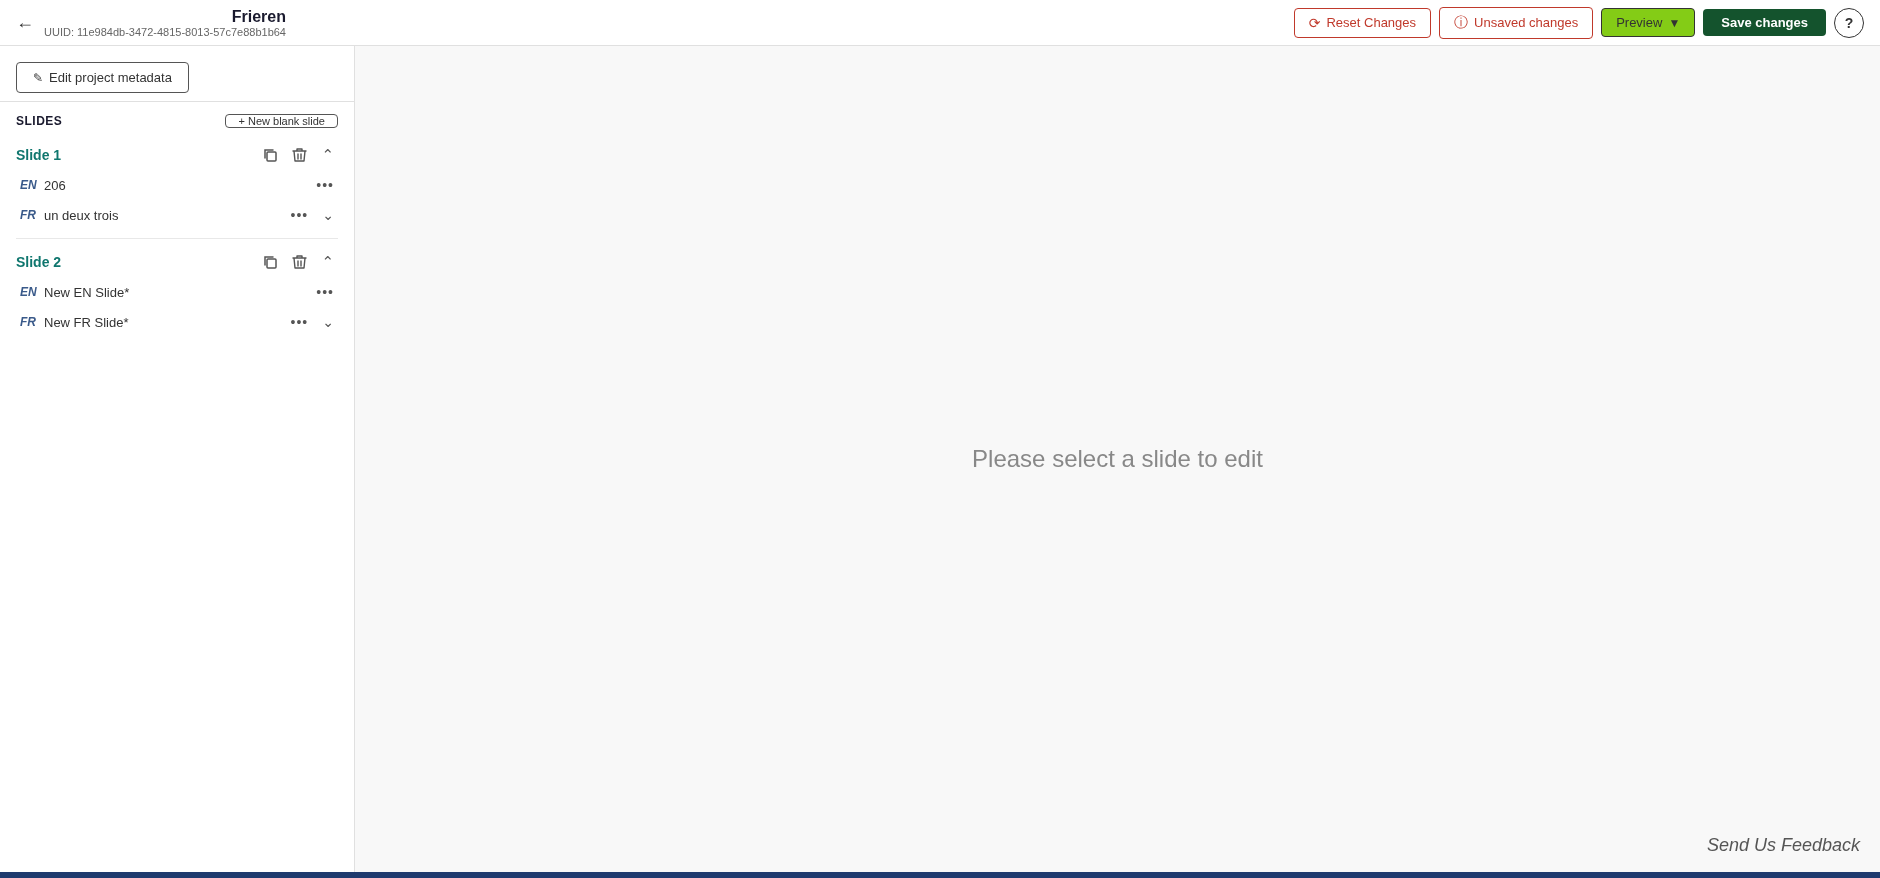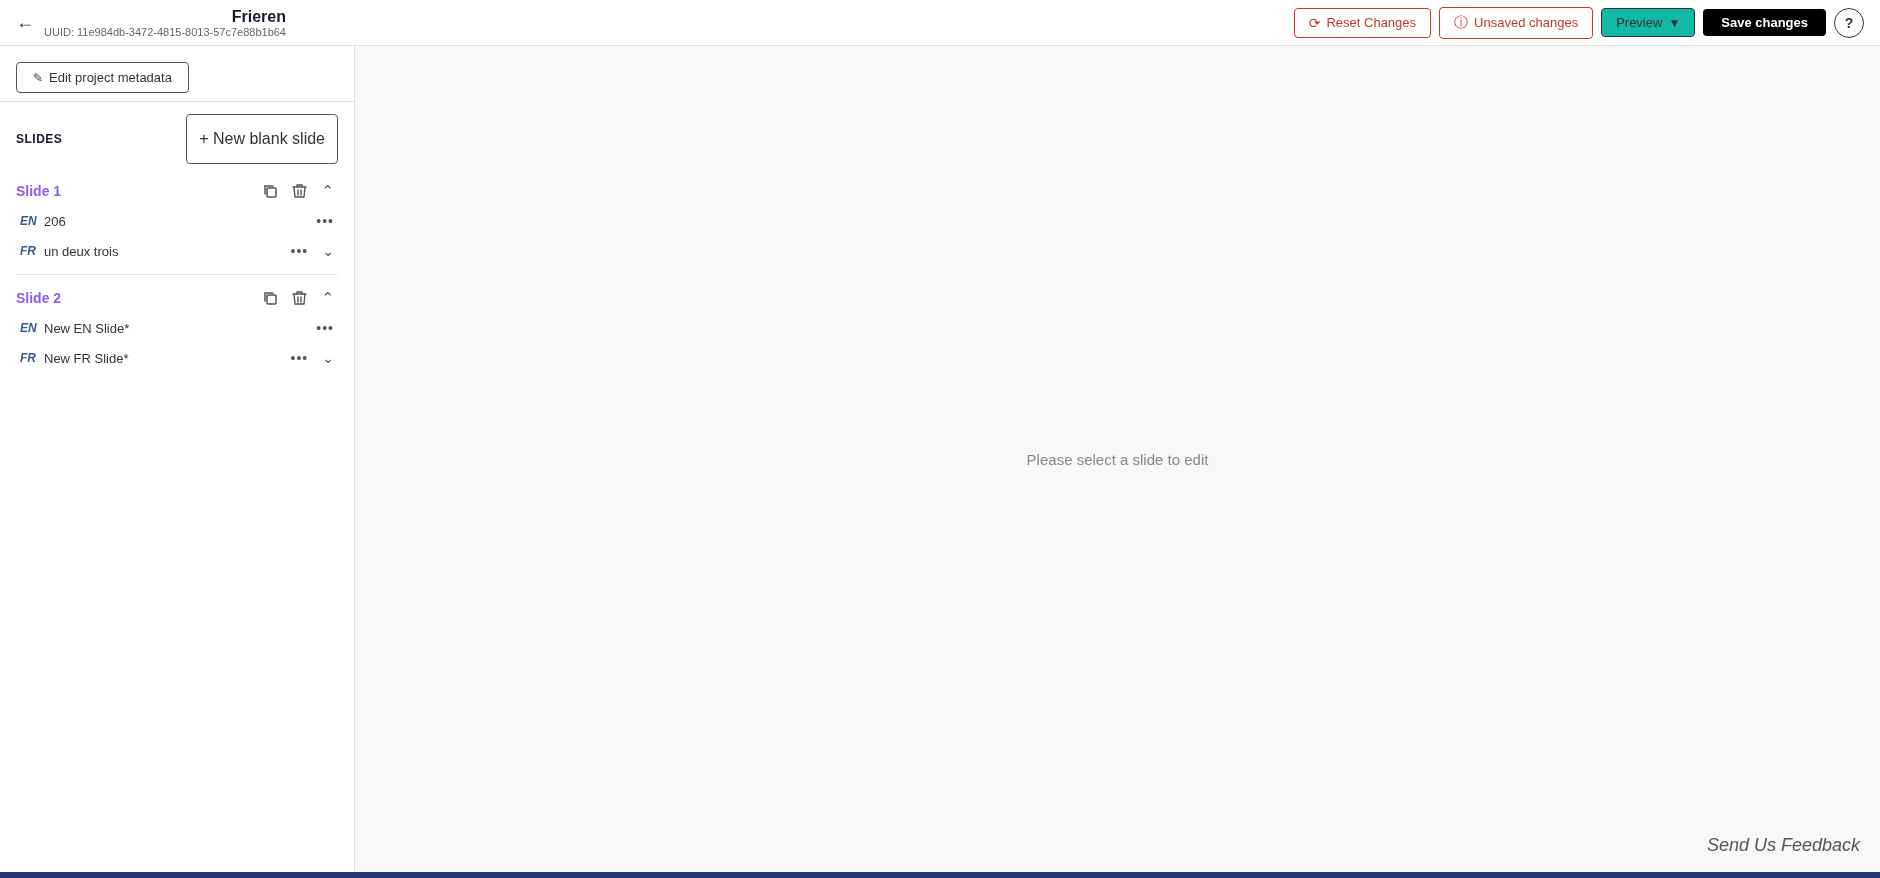--- a/index.html
+++ b/index.html
@@ -92,35 +92,35 @@
       cursor: pointer;
       font-size: 13px;
       font-weight: 500;
     }
 
     .btn-preview {
       display: flex;
       align-items: center;
       gap: 6px;
       border: 1.5px solid #333;
-      background: #14b8a6;
+      background: #84cc16;
       color: #333;
       padding: 6px 14px;
       border-radius: 4px;
       cursor: pointer;
       font-size: 13px;
       font-weight: 500;
     }
 
     .btn-save {
       display: flex;
       align-items: center;
       gap: 6px;
       border: none;
-      background: #000000;
+      background: #14532d;
       color: #fff;
       padding: 6px 18px;
       border-radius: 4px;
       cursor: pointer;
       font-size: 13px;
       font-weight: 600;
     }
 
     .btn-help {
       display: flex;
@@ -192,42 +192,42 @@
       letter-spacing: 0.5px;
     }
 
     .btn-new-slide {
       display: flex;
       align-items: center;
       gap: 4px;
       border: 1.5px solid #555;
       background: #fff;
       color: #333;
-      padding: 15px 12px;
+      padding: 0 12px;
       border-radius: 4px;
       cursor: pointer;
-      font-size: 16px;
+      font-size: 11px;
     }
 
     
     .slide-item {
       margin-bottom: 4px;
     }
 
     .slide-header-row {
       display: flex;
       align-items: center;
       justify-content: space-between;
       padding: 4px 0;
     }
 
     .slide-name {
       font-size: 14px;
       font-weight: 600;
-      color: #8b5cf6;
+      color: #0f766e;
       flex: 1;
     }
 
     .slide-actions {
       display: flex;
       align-items: center;
       gap: 6px;
     }
 
     .icon-btn {
@@ -304,21 +304,21 @@
       flex: 1;
       display: flex;
       flex-direction: column;
       align-items: center;
       justify-content: center;
       background: #f8f8f8;
       position: relative;
     }
 
     .editor-placeholder {
-      font-size: 15px;
+      font-size: 24px;
       color: #888;
       font-weight: 400;
     }
 
     .feedback-link {
       position: absolute;
       bottom: 16px;
       right: 20px;
       font-size: 18px;
       color: #555;

